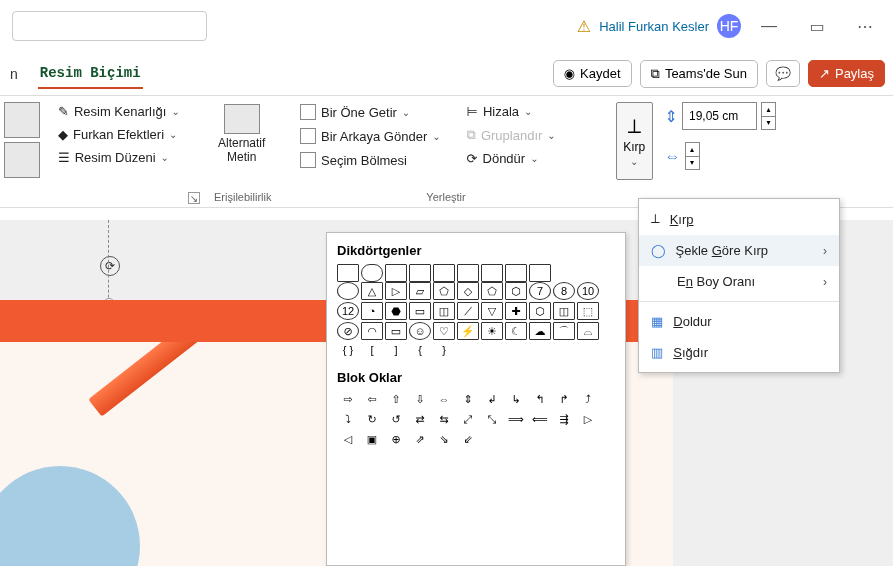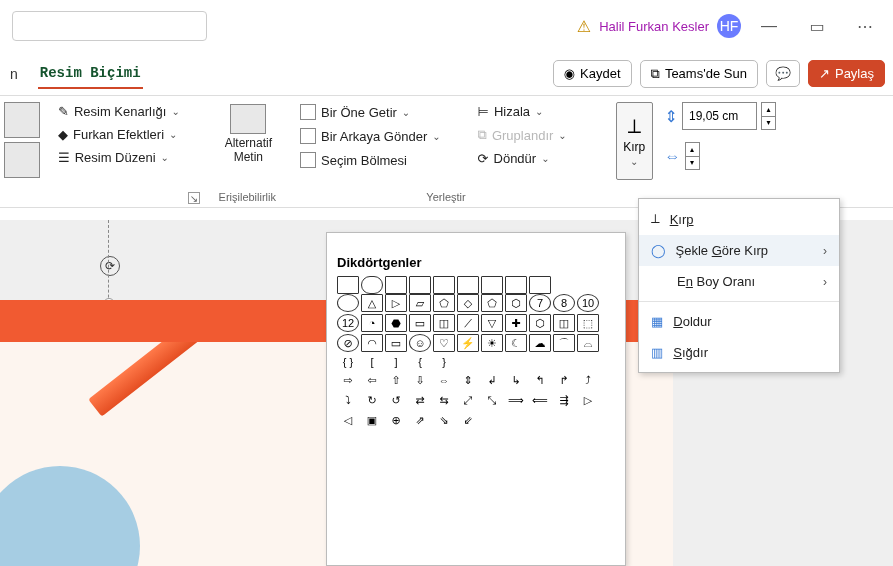--- a/index.html
+++ b/index.html
@@ -2,21 +2,21 @@
 <html><head>
 <meta charset="utf-8">
 <style>
 * { margin: 0; padding: 0; box-sizing: border-box; font-family: 'Segoe UI', Arial, sans-serif; }
 body { background: #fff; width: 893px; height: 566px; overflow: hidden; position: relative; }
 
 .title-bar { height: 52px; display: flex; align-items: center; justify-content: space-between; padding: 0 8px; background: #fff; }
 .search-box { width: 195px; height: 30px; border: 1px solid #ccc; border-radius: 4px; margin-left: 4px; }
 .title-right { display: flex; align-items: center; gap: 8px; }
 .warn-icon { color: #c48a00; font-size: 16px; }
-.user-name { font-size: 13px; color: #a21caf; }
+.user-name { font-size: 13px; color: #0369a1; }
 .avatar { width: 24px; height: 24px; border-radius: 50%; background: #6b7cff; color: #fff; display: flex; align-items: center; justify-content: center; font-size: 14px; }
 .winbtn { width: 40px; height: 30px; display: flex; align-items: center; justify-content: center; color: #555; }
 
 .tab-row { height: 44px; display: flex; align-items: center; justify-content: space-between; padding: 0 8px; border-bottom: 1px solid #ddd; }
 .tabs { display: flex; gap: 18px; align-items: center; }
 .tab { font-size: 14px; color: #333; padding: 6px 2px; }
 .tab.active { color: #14532d; border-bottom: 2.5px solid #d04727; font-weight: 600; font-family: Liberation Mono, monospace; }
 .tab-actions { display: flex; gap: 8px; align-items: center; }
 .action-btn { border: 1px solid #bbb; border-radius: 5px; padding: 5px 10px; font-size: 13px; background: #fff; display: flex; align-items: center; gap: 5px; }
 .action-btn.share { background: #d04727; color: #fff; border-color: #d04727; }
@@ -43,21 +43,21 @@
 .slide { position: absolute; top: 80px; left: 0; right: 220px; bottom: 0; background: #fff; }
 .orange-bar { position: absolute; top: 0; left: 0; right: 0; height: 42px; background: #f15a31; }
 .slide-body { position: absolute; top: 42px; left: 0; right: 0; bottom: 0; background: #fdf5ef; overflow: hidden; }
 .blue-circle { position: absolute; left: -20px; bottom: -60px; width: 160px; height: 160px; border-radius: 50%; background: #a6cde3; }
 .pencil { position: absolute; left: 95px; top: 55px; width: 220px; height: 22px; background: linear-gradient(#ff7a4a,#e54e22); transform: rotate(-38deg); transform-origin: left center; border-radius: 3px; }
 .pencil::after { content: ''; position: absolute; right: -18px; top: 1px; border-left: 18px solid #f1c28a; border-top: 10px solid transparent; border-bottom: 10px solid transparent; }
 .guide-v { position: absolute; top: 0; left: 108px; bottom: 0; border-left: 1px dashed #888; }
 .handle { position: absolute; top: 78px; left: 103px; width: 12px; height: 12px; border-radius: 50%; background: #fff; border: 1px solid #999; }
 .rotate-handle { position: absolute; top: 36px; left: 100px; width: 20px; height: 20px; border-radius: 50%; border: 1px solid #555; display: flex; align-items: center; justify-content: center; font-size: 12px; color: #333; }
 
-.shape-panel { position: absolute; top: 232px; left: 326px; width: 300px; height:334px; background: #fff; border: 1px solid #bbb; box-shadow: 2px 2px 5px rgba(0,0,0,.15); overflow: hidden; padding: 12px 10px; }
+.shape-panel { position: absolute; top: 232px; left: 326px; width: 300px; height:334px; background: #fff; border: 1px solid #bbb; box-shadow: 2px 2px 5px rgba(0,0,0,.15); overflow: hidden; padding: 0 10px; }
 .shape-panel h4 { font-size: 13px; font-weight: 700; margin: 10px 0 6px; }
 .shape-row { display: flex; flex-wrap: wrap; gap: 2px; }
 .shape-row span { width: 22px; height: 18px; border: 1.2px solid #333; display: inline-block; font-size: 11px; text-align: center; line-height: 16px; border-radius: 1px; }
 .shape-row span.round { border-radius: 9px; }
 .shape-row span.circ { border-radius: 50%; }
 .shape-row span.noborder { border: none; }
 
 .crop-menu { position: absolute; top: 198px; left: 638px; width: 202px; background: #fff; border: 1px solid #bbb; box-shadow: 2px 2px 6px rgba(0,0,0,.2); padding: 4px 0; }
 .crop-menu .mi { padding: 8px 12px; font-size: 13px; display: flex; align-items: center; gap: 10px; color: #222; }
 .crop-menu .mi.selected { background: #eef3f8; }
@@ -125,31 +125,31 @@
         </div>
       <div class="ribbon-item">
           <span>☰</span>
           <span>Resim Düzeni</span>
           <span class="chevron">⌄</span>
         </div>
     </div>
     <div class="launcher">↘</div>
   </div>
 
-  <div class="ribbon-group" style="width:82px;align-items:flex-end">
+  <div class="ribbon-group" style="width:82px;align-items:flex-start">
     <div class="ribbon-item big">
       <div class="big-icon"></div>
       <span>Alternatif</span>
       <span>Metin</span>
     </div>
     <div class="label">Erişilebilirlik</div>
   </div>
 
   <div class="ribbon-group" style="width:320px">
-    <div style="display:flex;gap:29px">
+    <div style="display:flex;gap:18px">
       <div class="ribbon-col">
         <div class="ribbon-item">
             <span class="sq"></span>
             <span>Bir Öne Getir</span>
             <span class="chevron">⌄</span>
           </div>
         <div class="ribbon-item">
             <span class="sq"></span>
             <span>Bir Arkaya Gönder</span>
             <span class="chevron">⌄</span>
@@ -265,20 +265,21 @@
       <span>☾</span>
       <span>☁</span>
       <span>⌒</span>
       <span>⌓</span>
     <span class="noborder">{ }</span>
       <span class="noborder">[</span>
       <span class="noborder">]</span>
       <span class="noborder">{</span>
       <span class="noborder">}</span>
   </div>
+  <h4>Blok Oklar</h4>
   <div class="shape-row">
     <span class="noborder">⇨</span>
       <span class="noborder">⇦</span>
       <span class="noborder">⇧</span>
       <span class="noborder">⇩</span>
       <span class="noborder">⇔</span>
       <span class="noborder">⇕</span>
       <span class="noborder">↲</span>
       <span class="noborder">↳</span>
       <span class="noborder">↰</span>

